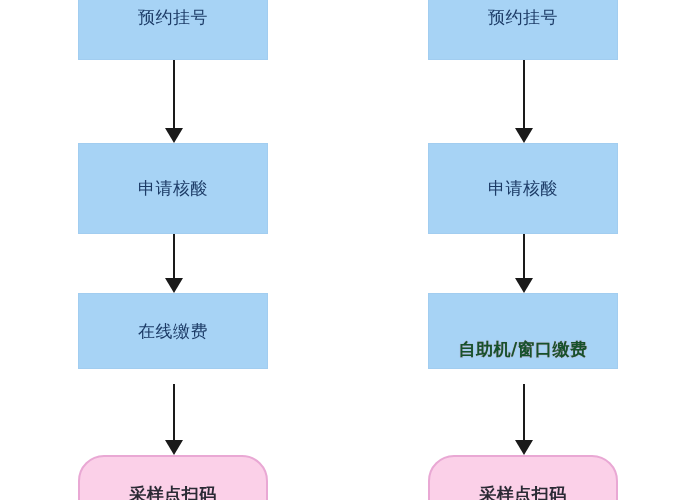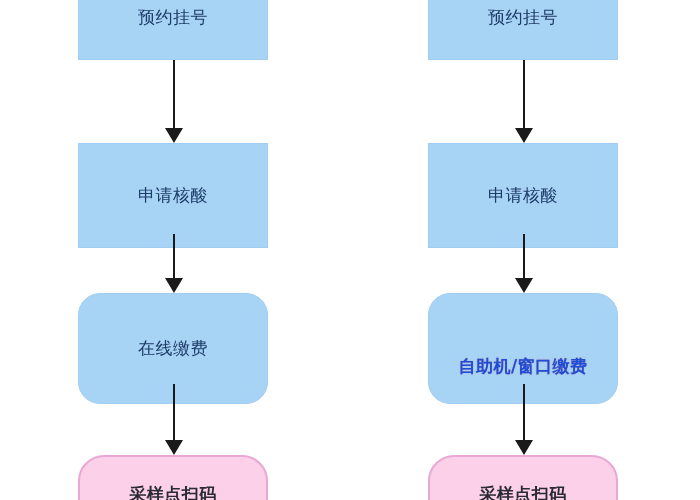--- a/index.html
+++ b/index.html
@@ -52,40 +52,40 @@
   .node.process {
     background: #a7d3f5;
     border: 1px solid #a2cdf0;
     color: #1c3b66;
     font-size: 17px;
     font-weight: 500;
   }
 
   
   .node.process.alert .node-label {
-    color: #1d4ed8;
+    color: #14532d;
     font-weight: 700;
     text-shadow: 0 0 1px rgba(240,34,43,0.45);
     margin-top: 36px;
   }
 
   
   .node.terminator {
     background: #fbd0e8;
     border: 2px solid #e9a8d4;
     border-radius: 26px;
     color: #2a2a35;
     font-size: 17px;
     font-weight: 600;
   }
 
   
   .node.n1 { top: -38px;  height: 86px; }      
-  .node.n2 { top: 131px;  height: 105px; }
-  .node.n3 { top: 281px;  height: 111px; border-radius: 22px; }
+  .node.n2 { top: 131px;  height: 91px; }
+  .node.n3 { top: 281px;  height: 76px; }
   .node.n4 { top: 443px;  height: 78px; }      
 
   
   .arrow {
     position: absolute;
     left: 95px;
     width: 2px;
     background: #1a1a1a;
   }
   .arrow::after {

